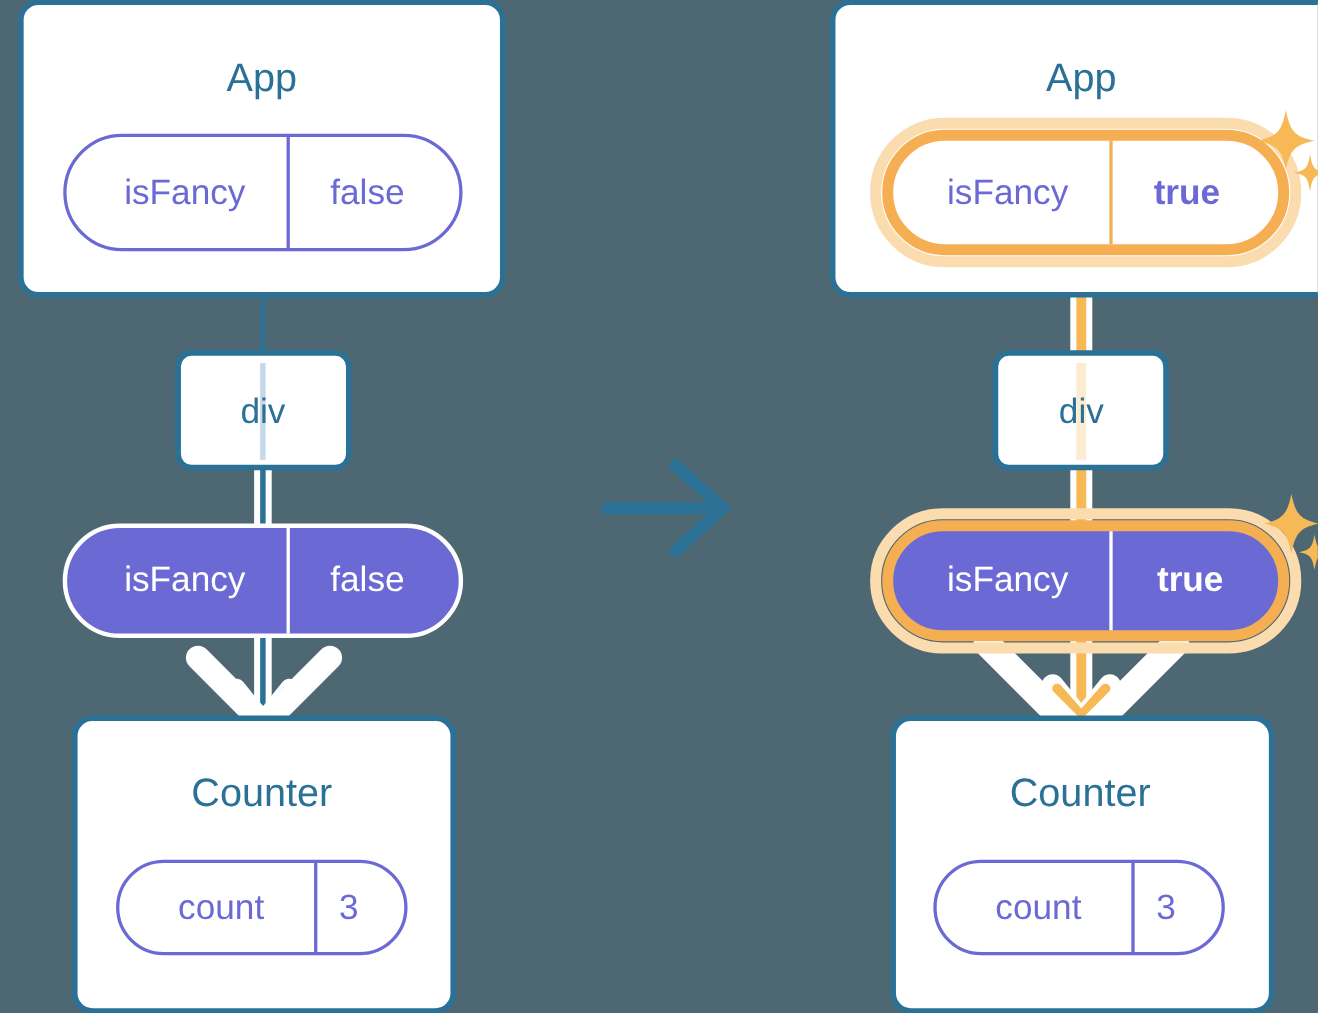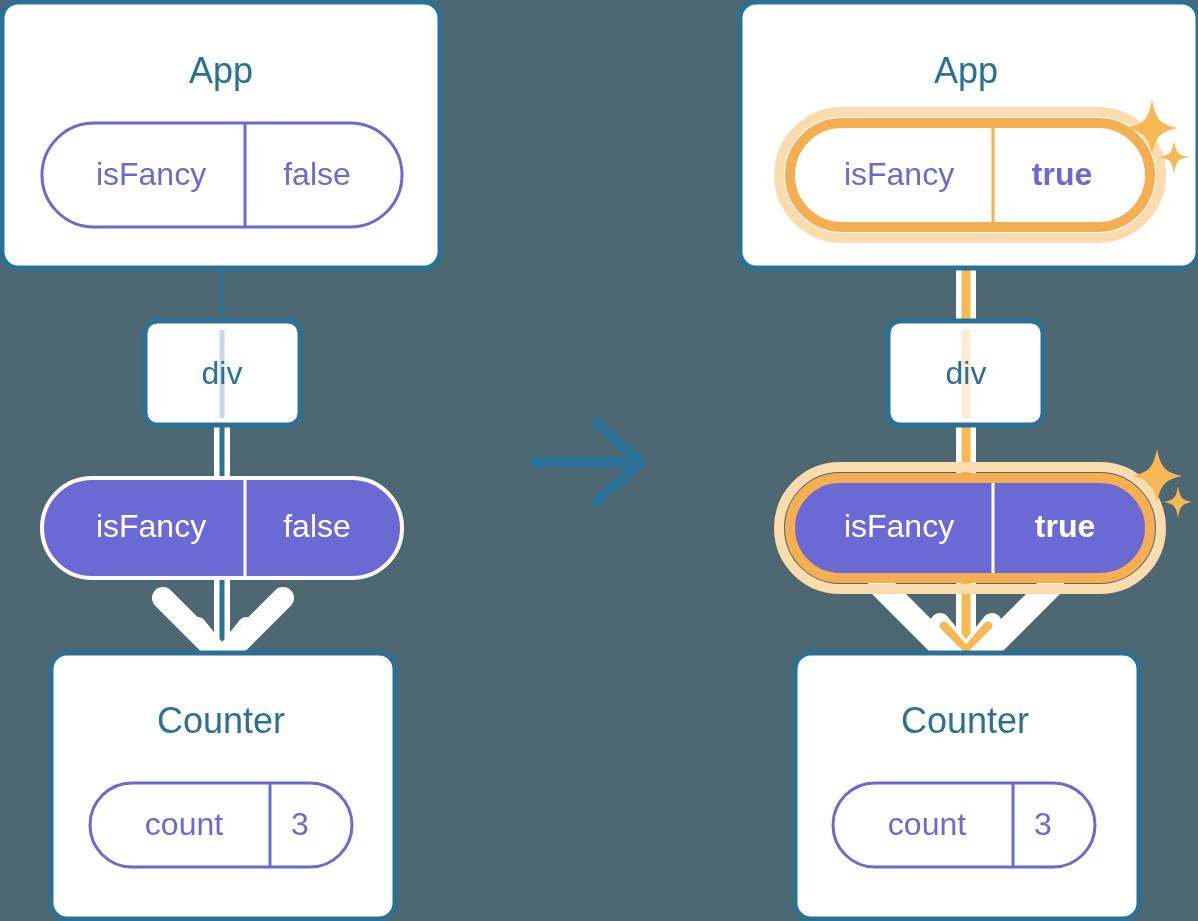--- a/index.html
+++ b/index.html
@@ -9,21 +9,21 @@
   }
   body {
     width: 1198px;
     height: 921px;
     font-family: "Liberation Sans", sans-serif;
     position: relative;
     overflow: hidden;
   }
   #stage {
     position: absolute;
-    left: 0; top: 0;
+    left: 17px; top: 0;
     width: 968px;
     height: 921px;
     text-align: center;
   }
   svg.layer {
     position: absolute;
     left: 0; top: 0;
     width: 1198px;
     height: 921px;
     overflow: visible;

